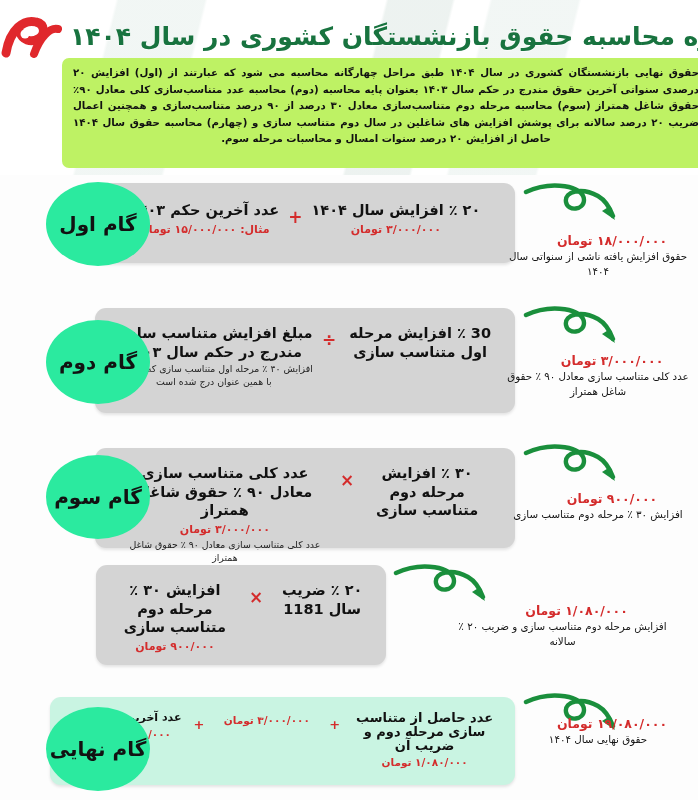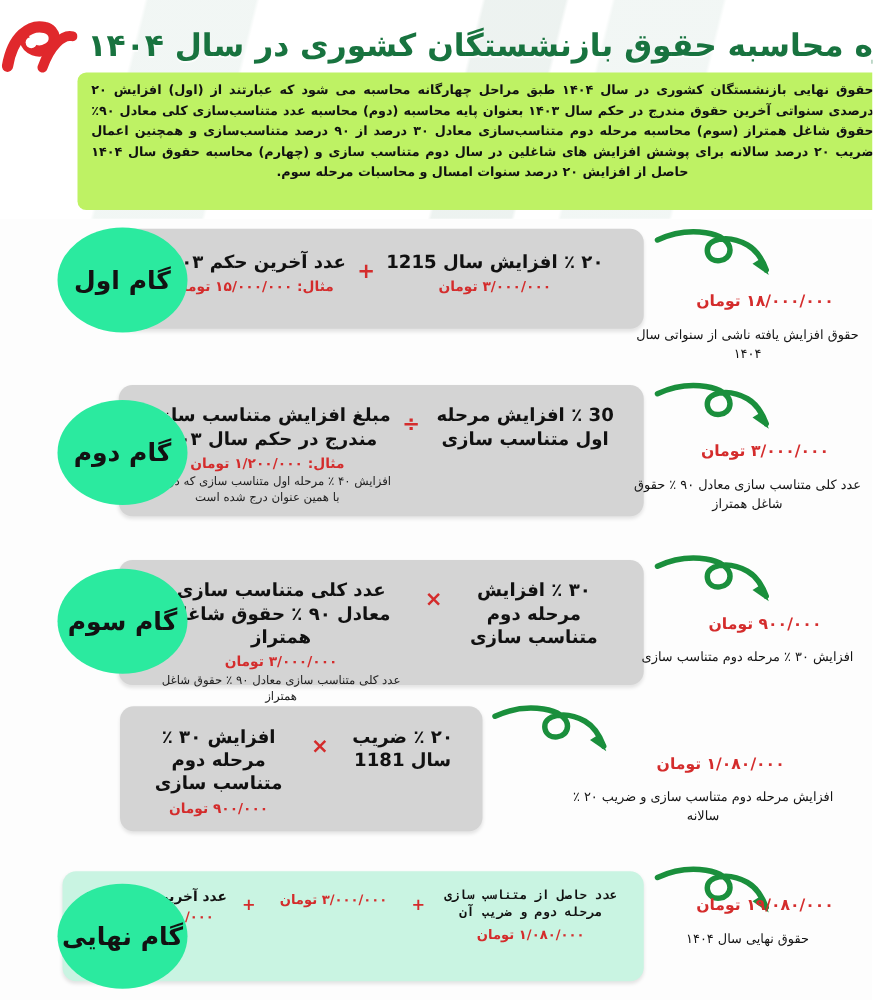--- a/index.html
+++ b/index.html
@@ -132,21 +132,21 @@
     position: absolute;
     width: 186px;
     text-align: center;
     z-index: 3;
     direction: rtl;
   }
   .result-amt {
     color: #D42C2C; font-weight: bold; font-size: 12.5px; line-height: 16px; margin-left: 28px;
   }
   .result-note {
-    color: #141414; font-size: 10.3px; line-height: 14.5px; margin-top: 12px;
+    color: #141414; font-size: 10.3px; line-height: 14.5px; margin-top: 0px;
   }
   .arrow { position: absolute; z-index: 3; }
 </style>
 </head>
 <body>
 
 <div id="page">
 
   <div class="top-wash"></div>
 
@@ -161,21 +161,21 @@
     <div class="title">نحوه محاسبه حقوق بازنشستگان کشوری در سال ۱۴۰۴</div>
   </div>
 
 
   <div class="intro">حقوق نهایی بازنشستگان کشوری در سال ۱۴۰۴ طبق مراحل چهارگانه محاسبه می شود که عبارتند از (اول) افزایش ۲۰ درصدی سنواتی آخرین حقوق مندرج در حکم سال ۱۴۰۳ بعنوان پایه محاسبه (دوم) محاسبه عدد متناسب‌سازی کلی معادل ۹۰٪ حقوق شاغل همتراز (سوم) محاسبه مرحله دوم متناسب‌سازی معادل ۳۰ درصد از ۹۰ درصد متناسب‌سازی و همچنین اعمال ضریب ۲۰ درصد سالانه برای پوشش افزایش های شاغلین در سال دوم متناسب سازی و (چهارم) محاسبه حقوق سال ۱۴۰۴ حاصل از افزایش ۲۰ درصد سنوات امسال و محاسبات مرحله سوم.</div>
 
   <div class="row">
     <div class="panel" style="left:95px; top:183px; width:420px; height:80px;">
       <div class="eq" style="padding:18px 14px 0 14px;">
         <div class="term">
-          <div class="term-main">۲۰ ٪ افزایش سال 1215</div>
+          <div class="term-main">۲۰ ٪ افزایش سال ۱۴۰۴</div>
           <div class="term-amt">۳/۰۰۰/۰۰۰ تومان</div>
         </div>
         <div class="op">+</div>
         <div class="term">
           <div class="term-main">عدد آخرین حکم ۱۴۰۳</div>
           <div class="term-amt">مثال: ۱۵/۰۰۰/۰۰۰ تومان</div>
         </div>
       </div>
     </div>
     <div class="badge" style="left:46px; top:182px;">گام اول</div>
@@ -193,21 +193,20 @@
 
   <div class="row">
     <div class="panel" style="left:95px; top:308px; width:420px; height:105px;">
       <div class="eq" style="padding:16px 14px 0 14px;">
         <div class="term" style="width:150px;">
           <div class="term-main">30 ٪ افزایش مرحله اول متناسب سازی</div>
         </div>
         <div class="op">÷</div>
         <div class="term" style="width:198px;">
           <div class="term-main">مبلغ افزایش متناسب سازی مندرج در حکم سال ۱۴۰۳</div>
-          <div class="term-amt">مثال: ۱/۲۰۰/۰۰۰ تومان</div>
           <div class="term-note">افزایش ۴۰ ٪ مرحله اول متناسب سازی که در حکم با همین عنوان درج شده است</div>
         </div>
       </div>
     </div>
     <div class="badge" style="left:46px; top:320px;">گام دوم</div>
     <div class="arrow" style="left:518px; top:305px;">
       <svg width="110" height="52" viewBox="0 0 110 52" aria-hidden="true">
         <path d="M8 10 C 34 -2, 66 4, 66 18 C 66 28, 50 30, 48 20 C 46 9, 64 5, 80 14 C 87 18, 92 26, 95 34" fill="none" stroke="#1A8F3C" stroke-width="4.4" stroke-linecap="round"></path>
         <path d="M84 29 L 97 38 L 92 24" fill="#1A8F3C"></path>
       </svg>
@@ -267,21 +266,21 @@
     <div class="result" style="left:455px; top:603px; width:215px;">
       <div class="result-amt">۱/۰۸۰/۰۰۰ تومان</div>
       <div class="result-note">افزایش مرحله دوم متناسب سازی و ضریب ۲۰ ٪ سالانه</div>
     </div>
   </div>
 
   <div class="row">
     <div class="panel mint" style="left:50px; top:697px; width:465px; height:88px;">
       <div class="eq" style="padding:14px 12px 0 12px; gap:6px;">
         <div class="term" style="width:160px;">
-          <div class="term-main" style="font-size:10px; line-height:14px;font-family:Liberation Mono, monospace;">عدد حاصل از متناسب سازی مرحله دوم و ضریب آن</div>
+          <div class="term-main" style="font-size:13px; line-height:14px;">عدد حاصل از متناسب سازی مرحله دوم و ضریب آن</div>
           <div class="term-amt" style="font-size:10.5px;">۱/۰۸۰/۰۰۰ تومان</div>
         </div>
         <div class="op" style="font-size:13px; padding-top:4px;">+</div>
         <div class="term" style="width:115px;">
           <div class="term-amt" style="font-size:10.5px;">۳/۰۰۰/۰۰۰ تومان</div>
         </div>
         <div class="op" style="font-size:13px; padding-top:4px;">+</div>
         <div class="term" style="width:128px;">
           <div class="term-main" style="font-size:11px; line-height:14px;">عدد آخرین حکم ۱۴۰۳</div>
           <div class="term-amt" style="font-size:10.5px;">۱۵/۰۰۰/۰۰۰ تومان</div>

